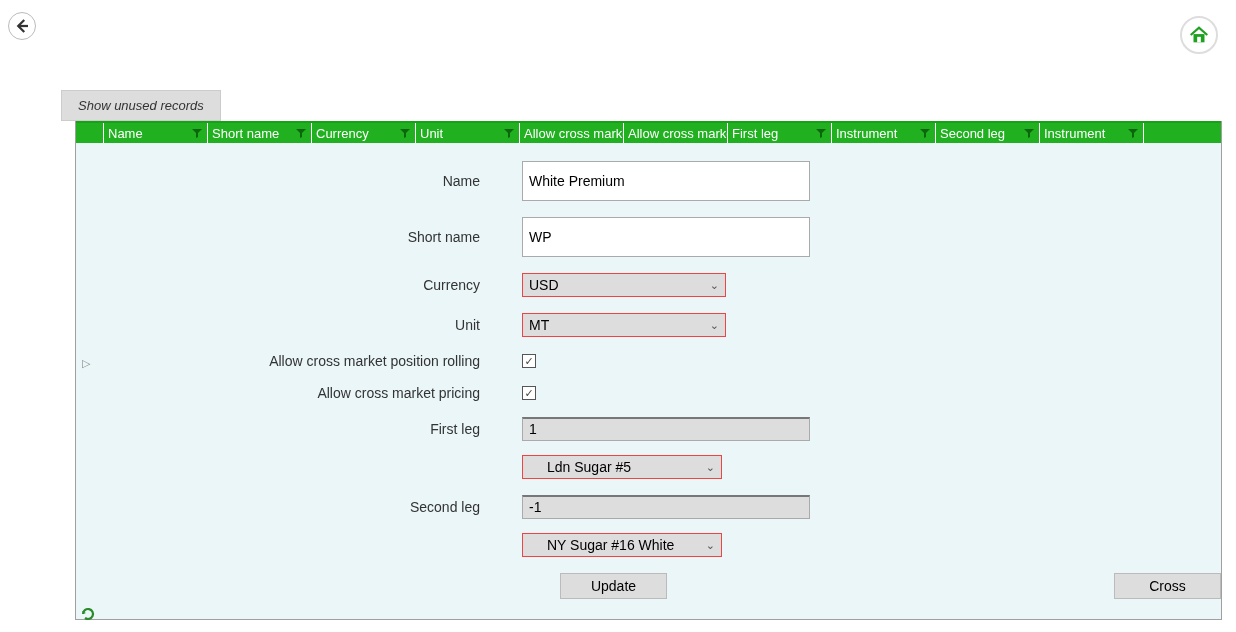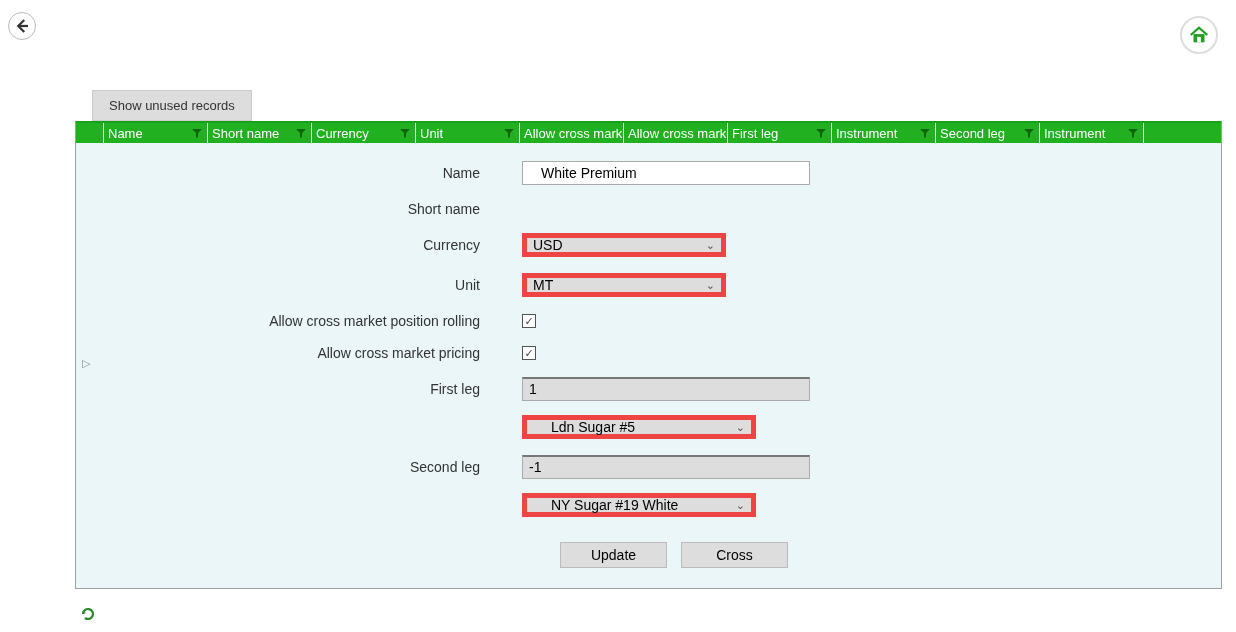--- a/index.html
+++ b/index.html
@@ -16,21 +16,21 @@
     .title { font-size: 38px; font-weight: 300; color: #222; }
     .home-btn {
       position: absolute; right: 18px; top: 16px;
       width: 38px; height: 38px; border-radius: 50%;
       border: 2px solid #ddd; background: #fff;
       display: flex; align-items: center; justify-content: center;
       cursor: pointer;
     }
     .home-btn svg { width: 22px; height: 22px; }
 
-    .toolbar { margin: 50px 0 0 92px; }
+    .toolbar { margin: 50px 0 0 61px; font-style: italic; }
     .toolbar-btn {
       display: inline-block;
       background: #ddd; border: 1px solid #ccc;
       padding: 7px 16px; font-size: 13px; color: #333;
       cursor: pointer;
     }
 
     .grid-wrap { margin: 0 14px 0 75px; border: 1px solid #a0a0a0; border-top: none; background: #fdba74; }
     .grid-header {
       display: flex; background: #20b020; height: 22px;
@@ -44,43 +44,43 @@
     }
     .gh-filter { width: 12px; height: 12px; flex-shrink: 0; opacity: 0.85; }
     .gh-right { flex: 1; }
 
     .form-area { background: #eaf6f8; padding: 18px 0 20px 0; }
     .row-marker { position: absolute; left: 82px; margin-top: 196px; color: #888; font-size: 11px; }
     .form-row { display: flex; align-items: center; margin-bottom: 16px; }
     .form-row.tight { margin-bottom: 14px; }
     .form-label { width: 446px; text-align: right; padding-right: 42px; font-size: 14px; color: #333; }
     .form-input {
-      width: 288px; height: 24px; border: 1px solid #aaa;
-      background: #fff; padding: 2px 18px; font-size: 14px;
+      width: 288px; height: 40px; border: 1px solid #aaa;
+      background: #fff; padding: 2px 6px; font-size: 14px;
     }
     .form-select {
-      width: 204px; height: 24px; border: 5px solid #ef4444;
+      width: 204px; height: 24px; border: 1px solid #ef4444;
       background: #ddd; padding: 2px 6px; font-size: 14px;
       display: flex; align-items: center; justify-content: space-between;
       cursor: pointer;
     }
     .form-select .chev { font-size: 11px; color: #555; }
-    .form-select.wide { width: 234px; padding-left: 24px; }
+    .form-select.wide { width: 200px; padding-left: 24px; }
     .form-num {
       width: 288px; height: 24px;
       background: #ddd; padding: 2px 6px; font-size: 14px;
       border: 1px solid #aaa; border-top: 2px solid #777;
     }
     .form-check {
       width: 14px; height: 14px; border: 1px solid #555; background: #fff;
       display: inline-flex; align-items: center; justify-content: center;
       font-size: 11px; color: #444;
     }
 
-    .btn-row { display: flex; gap: 14px; margin-left: 484px; margin-top: 25px; }
+    .btn-row { display: flex; gap: 14px; margin-left: 484px; margin-top: 16px; justify-content: space-between; }
     .btn {
       width: 107px; height: 26px; background: #ddd;
       border: 1px solid #bbb; font-size: 14px;
       display: flex; align-items: center; justify-content: center;
       cursor: pointer;
     }
 
     .refresh-btn {
       position: absolute; left: 80px; bottom: 10px;
       width: 16px; height: 16px; cursor: pointer;
@@ -174,20 +174,21 @@
   <div class="form-area">
     <div class="row-marker">▷</div>
 
     <div class="form-row">
       <div class="form-label">Name</div>
       <input class="form-input" value="White Premium" style="">
     </div>
 
     <div class="form-row">
       <div class="form-label">Short name</div>
+      <input class="form-input" value="WP" style="">
     </div>
 
     <div class="form-row">
       <div class="form-label">Currency</div>
       <div class="form-select">
         <span>USD</span>
         <span class="chev">⌄</span>
       </div>
     </div>
 
@@ -221,21 +222,21 @@
       </div>
     </div>
 
     <div class="form-row tight">
       <div class="form-label">Second leg</div>
       <div class="form-num">-1</div>
     </div>
     <div class="form-row">
       <div class="form-label"></div>
       <div class="form-select wide">
-        <span>NY Sugar #19 White</span>
+        <span>NY Sugar #16 White</span>
         <span class="chev">⌄</span>
       </div>
     </div>
 
     <div class="btn-row">
       <div class="btn">Update</div>
       <div class="btn">Cross</div>
     </div>
   </div>
 </div>

